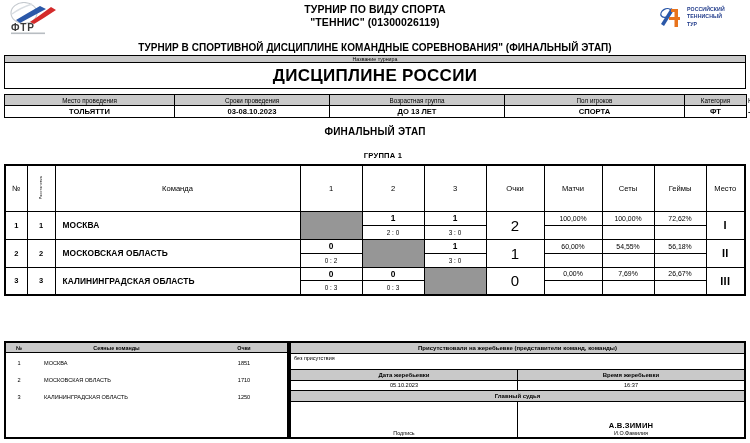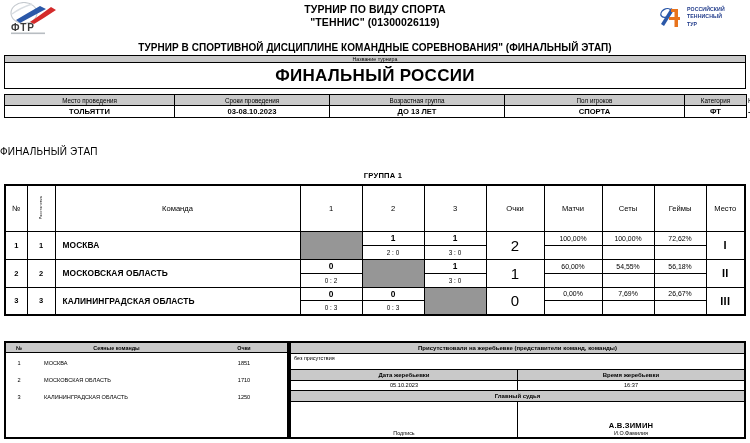--- a/index.html
+++ b/index.html
@@ -76,22 +76,22 @@
     background: #c9c9c9;
     font-size: 6.3px;
     font-weight: normal;
   }
   .info-table .iv {
     font-size: 7.6px; font-weight: bold;
   }
 
   
   .stage-title {
-    font-size: 10px; font-weight: normal;
-    margin-top: 28px; letter-spacing: .2px;
+    text-align: center; font-size: 10px; font-weight: bold;
+    margin-top: 8px; letter-spacing: .2px;
   }
   .group-title {
     text-align: center; font-size: 7.6px; font-weight: bold;
     margin-top: 14px; letter-spacing: .2px; padding-left: 16px;
   }
 
   
   .standings {
     margin: 4px 4px 0 4px;
     width: 742px;
@@ -263,21 +263,21 @@
         <div>ТЕННИСНЫЙ</div>
         <div>ТУР</div>
       </div>
     </div>
   </div>
 
   <div class="subtitle-line">ТУРНИР В СПОРТИВНОЙ ДИСЦИПЛИНЕ КОМАНДНЫЕ СОРЕВНОВАНИЯ" (ФИНАЛЬНЫЙ ЭТАП)</div>
 
   <div class="name-bar">Название турнира</div>
   <div class="tour-name-box">
-    <span class="tour-name">ФИНАЛЬНЫЙ РОССИИ</span>
+    <span class="tour-name">ДИСЦИПЛИНЕ РОССИИ</span>
   </div>
 
   <table class="info-table">
     <colgroup>
       <col style="width:170px">
         <col style="width:155px">
         <col style="width:175px">
       <col style="width:180px">
         <col style="width:62px">
         <col style="width:auto">

